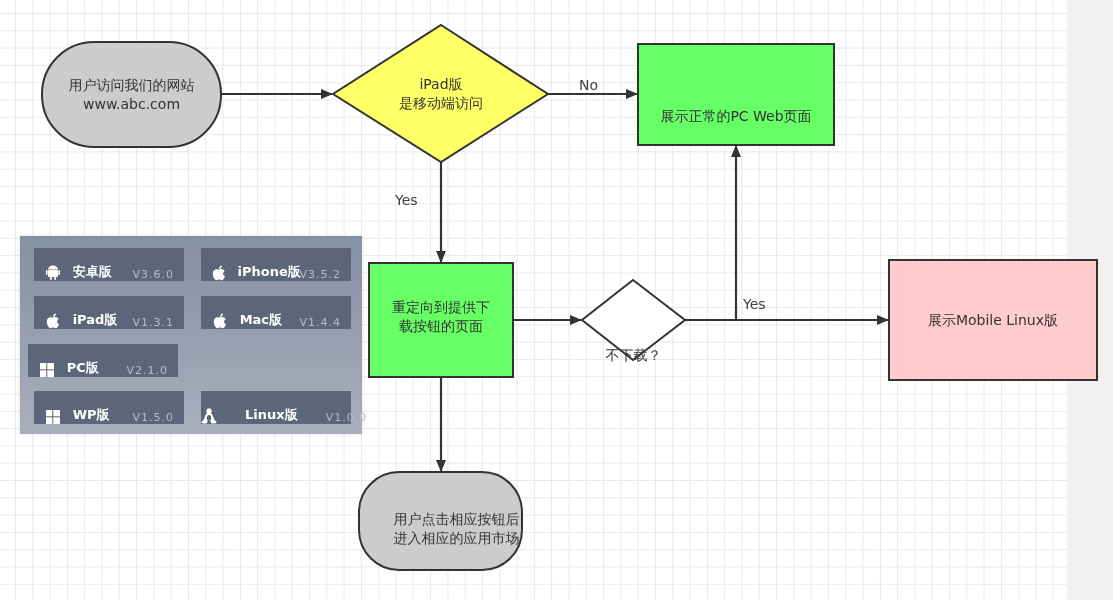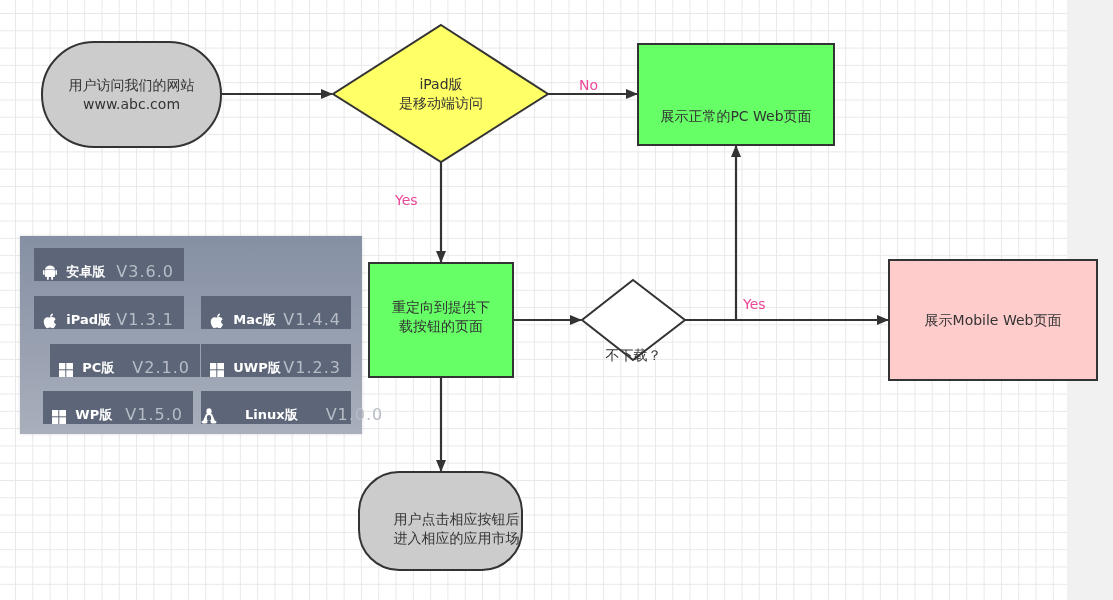--- a/index.html
+++ b/index.html
@@ -21,37 +21,37 @@
     position: absolute; left: 1067px; top: 0; width: 46px; height: 600px;
     background: #f1f1f1;
   }
   svg#flow { position: absolute; left: 0; top: 0; }
   .node-text {
     position: absolute; display: flex; align-items: center; justify-content: center;
     text-align: center; font-size: 14px; line-height: 19px; color: #333;
     pointer-events: none;
   }
   .edge-label {
-    position: absolute; font-size: 14px; color: #ec4899;
+    position: absolute; font-size: 14px; color: #404040;
   }
   
   #panel {
     position: absolute; left: 20px; top: 236px; width: 342px; height: 198px;
     background: linear-gradient(to bottom, #8690a4 0%, #9aa2b2 60%, #a9afbb 100%);
     box-shadow: 0 0 3px rgba(0,0,0,0.15);
   }
   .vbtn {
     position: absolute; width: 150px; height: 33px;
     background: #5d6678; color: #ffffff;
     display: flex; align-items: flex-end; cursor: pointer;
     font-size: 13px;
   }
   .vbtn .ico { width: 40px; display: flex; justify-content: center; align-items: center; }
   .vbtn .name { font-weight: bold; width: 62px; white-space: nowrap; font-size: 13px; }
-  .vbtn .ver { color: #b7bcc6; font-size: 16px; letter-spacing: 1px; margin-left: auto; margin-right: 10px; margin-top: 48px; }
+  .vbtn .ver { color: #b7bcc6; font-size: 11px; letter-spacing: 1px; margin-left: auto; margin-right: 10px; margin-top: 48px; }
 </style>
 </head>
 <body>
 
 <div id="canvas"></div>
 <div id="right-gutter"></div>
 
 <svg id="flow" width="1113" height="600">
   <defs>
     <marker id="arrow" markerWidth="12" markerHeight="10" refX="11" refY="5" orient="auto" markerUnits="userSpaceOnUse">
@@ -94,21 +94,21 @@
 <div class="node-text" style="left:369px;top:263px;width:144px;height:108px;">
   <div>
     <div>重定向到提供下</div>
     <div>载按钮的页面</div>
   </div>
 </div>
 <div class="node-text" style="left:582px;top:285px;width:103px;height:80px;align-items:flex-end;">
   <div>不下载？</div>
 </div>
 <div class="node-text" style="left:889px;top:260px;width:208px;height:120px;">
-  <div>展示Mobile Web页面</div>
+  <div>展示Mobile Linux版</div>
 </div>
 <div class="node-text" style="left:359px;top:472px;width:163px;height:114px;padding-left:16px;">
   <div>
     <div>用户点击相应按钮后</div>
     <div>进入相应的应用市场</div>
   </div>
 </div>
 
 <div class="edge-label" style="left:579px;top:77px;">No</div>
 <div class="edge-label" style="left:395px;top:192px;">Yes</div>
@@ -122,65 +122,63 @@
           <path d="M2,4.5 A5,4 0 0 1 12,4.5 Z" fill="#fff"></path>
           <rect x="0" y="5" width="1.6" height="5" rx="0.8" fill="#fff"></rect>
           <rect x="12.4" y="5" width="1.6" height="5" rx="0.8" fill="#fff"></rect>
           <rect x="4" y="11" width="1.8" height="4" rx="0.9" fill="#fff"></rect>
           <rect x="8.2" y="11" width="1.8" height="4" rx="0.9" fill="#fff"></rect>
         </svg>
     </span>
     <span class="name">安卓版</span>
     <span class="ver">V3.6.0</span>
   </div>
-  <div class="vbtn" style="left:14px;top:60px;">
+  <div class="vbtn" style="left:181px;top:12px;">
     <span class="ico">
       <svg width="14" height="16" viewBox="0 0 14 16">
           <path d="M7,4.5 C9,3.5 12,4 12.5,6.5 C10.5,7.5 10.8,10.5 13,11.2 C12.2,13.5 10.8,15.5 9.5,15.2 C8.5,15 8,14.6 7,14.6 C6,14.6 5.3,15.1 4.4,15.2 C3,15.4 0.5,11.5 0.8,8 C1,5 3.5,3.8 5.2,4.3 C6,4.5 6.5,4.7 7,4.5 Z" fill="#fff"></path>
           <path d="M7,4 C7,2 8.5,0.5 10,0.4 C10,2.2 8.7,3.8 7,4 Z" fill="#fff"></path>
         </svg>
     </span>
+    <span class="name">iPhone版</span>
+    <span class="ver">V3.5.2</span>
+  </div>
+  <div class="vbtn" style="left:14px;top:60px;">
+    <span class="ico">
+      <svg width="14" height="16" viewBox="0 0 14 16">
+          <path d="M7,4.5 C9,3.5 12,4 12.5,6.5 C10.5,7.5 10.8,10.5 13,11.2 C12.2,13.5 10.8,15.5 9.5,15.2 C8.5,15 8,14.6 7,14.6 C6,14.6 5.3,15.1 4.4,15.2 C3,15.4 0.5,11.5 0.8,8 C1,5 3.5,3.8 5.2,4.3 C6,4.5 6.5,4.7 7,4.5 Z" fill="#fff"></path>
+          <path d="M7,4 C7,2 8.5,0.5 10,0.4 C10,2.2 8.7,3.8 7,4 Z" fill="#fff"></path>
+        </svg>
+    </span>
     <span class="name">iPad版</span>
     <span class="ver">V1.3.1</span>
   </div>
   <div class="vbtn" style="left:181px;top:60px;">
     <span class="ico">
       <svg width="14" height="16" viewBox="0 0 14 16">
           <path d="M7,4.5 C9,3.5 12,4 12.5,6.5 C10.5,7.5 10.8,10.5 13,11.2 C12.2,13.5 10.8,15.5 9.5,15.2 C8.5,15 8,14.6 7,14.6 C6,14.6 5.3,15.1 4.4,15.2 C3,15.4 0.5,11.5 0.8,8 C1,5 3.5,3.8 5.2,4.3 C6,4.5 6.5,4.7 7,4.5 Z" fill="#fff"></path>
           <path d="M7,4 C7,2 8.5,0.5 10,0.4 C10,2.2 8.7,3.8 7,4 Z" fill="#fff"></path>
         </svg>
     </span>
     <span class="name">Mac版</span>
     <span class="ver">V1.4.4</span>
   </div>
-  <div class="vbtn" style="left:30px;top:108px;">
+  <div class="vbtn" style="left:8px;top:108px;">
     <span class="ico">
       <svg width="14" height="14" viewBox="0 0 14 14">
           <rect x="0" y="0" width="6.3" height="6.3" fill="#fff"></rect>
           <rect x="7.3" y="0" width="6.7" height="6.3" fill="#fff"></rect>
           <rect x="0" y="7.3" width="6.3" height="6.7" fill="#fff"></rect>
           <rect x="7.3" y="7.3" width="6.7" height="6.7" fill="#fff"></rect>
         </svg>
     </span>
     <span class="name">PC版</span>
     <span class="ver">V2.1.0</span>
   </div>
-  <div class="vbtn" style="left:181px;top:108px;">
-    <span class="ico">
-      <svg width="14" height="14" viewBox="0 0 14 14">
-          <rect x="0" y="0" width="6.3" height="6.3" fill="#fff"></rect>
-          <rect x="7.3" y="0" width="6.7" height="6.3" fill="#fff"></rect>
-          <rect x="0" y="7.3" width="6.3" height="6.7" fill="#fff"></rect>
-          <rect x="7.3" y="7.3" width="6.7" height="6.7" fill="#fff"></rect>
-        </svg>
-    </span>
-    <span class="name">UWP版</span>
-    <span class="ver">V1.2.3</span>
-  </div>
-  <div class="vbtn" style="left:23px;top:155px;">
+  <div class="vbtn" style="left:14px;top:155px;">
     <span class="ico">
       <svg width="14" height="14" viewBox="0 0 14 14">
           <rect x="0" y="0" width="6.3" height="6.3" fill="#fff"></rect>
           <rect x="7.3" y="0" width="6.7" height="6.3" fill="#fff"></rect>
           <rect x="0" y="7.3" width="6.3" height="6.7" fill="#fff"></rect>
           <rect x="7.3" y="7.3" width="6.7" height="6.7" fill="#fff"></rect>
         </svg>
     </span>
     <span class="name">WP版</span>
     <span class="ver">V1.5.0</span>

